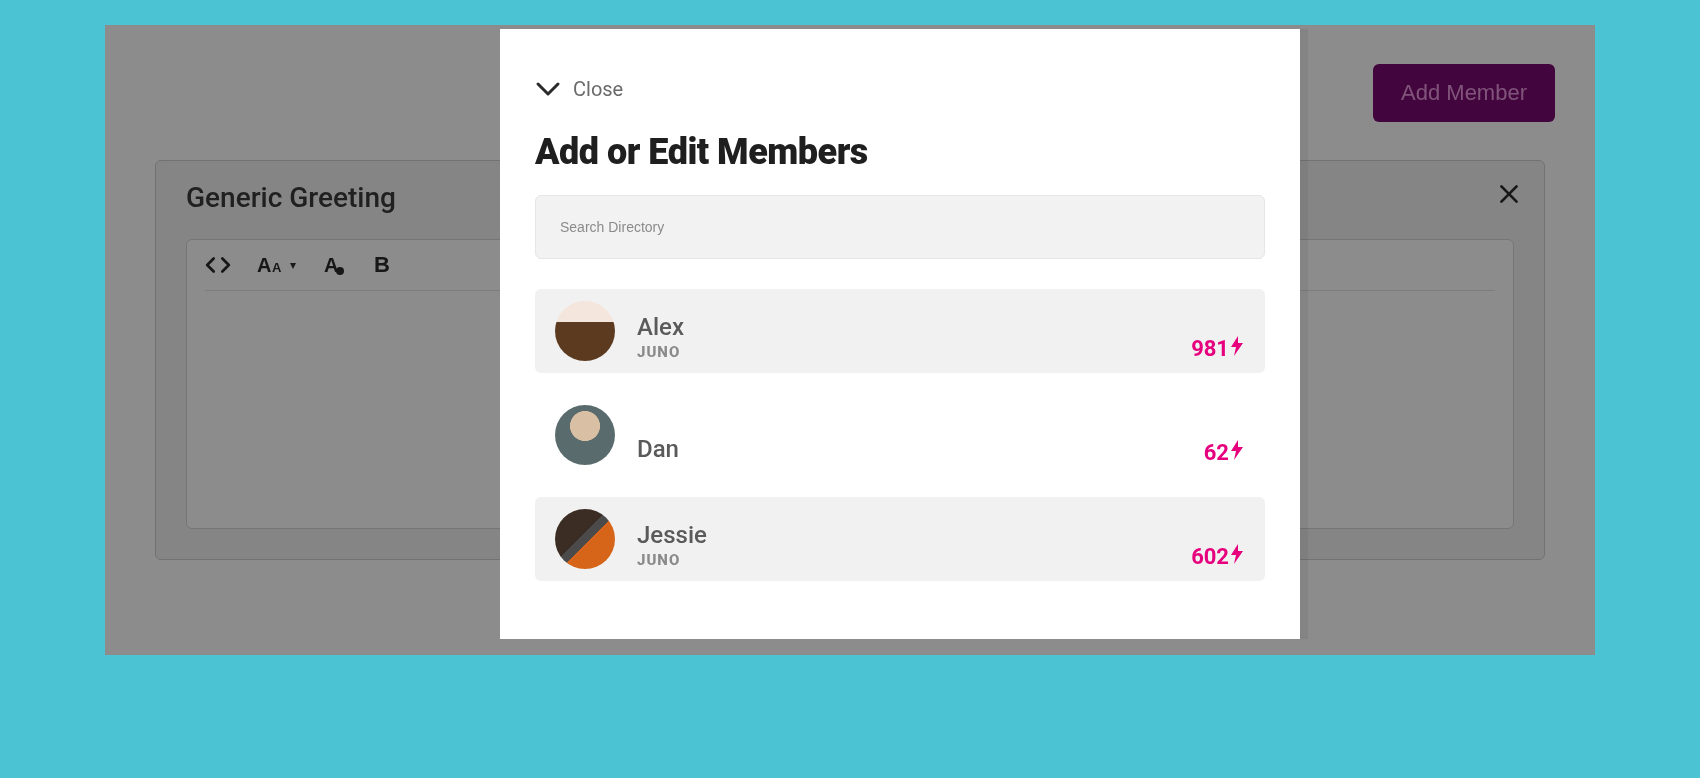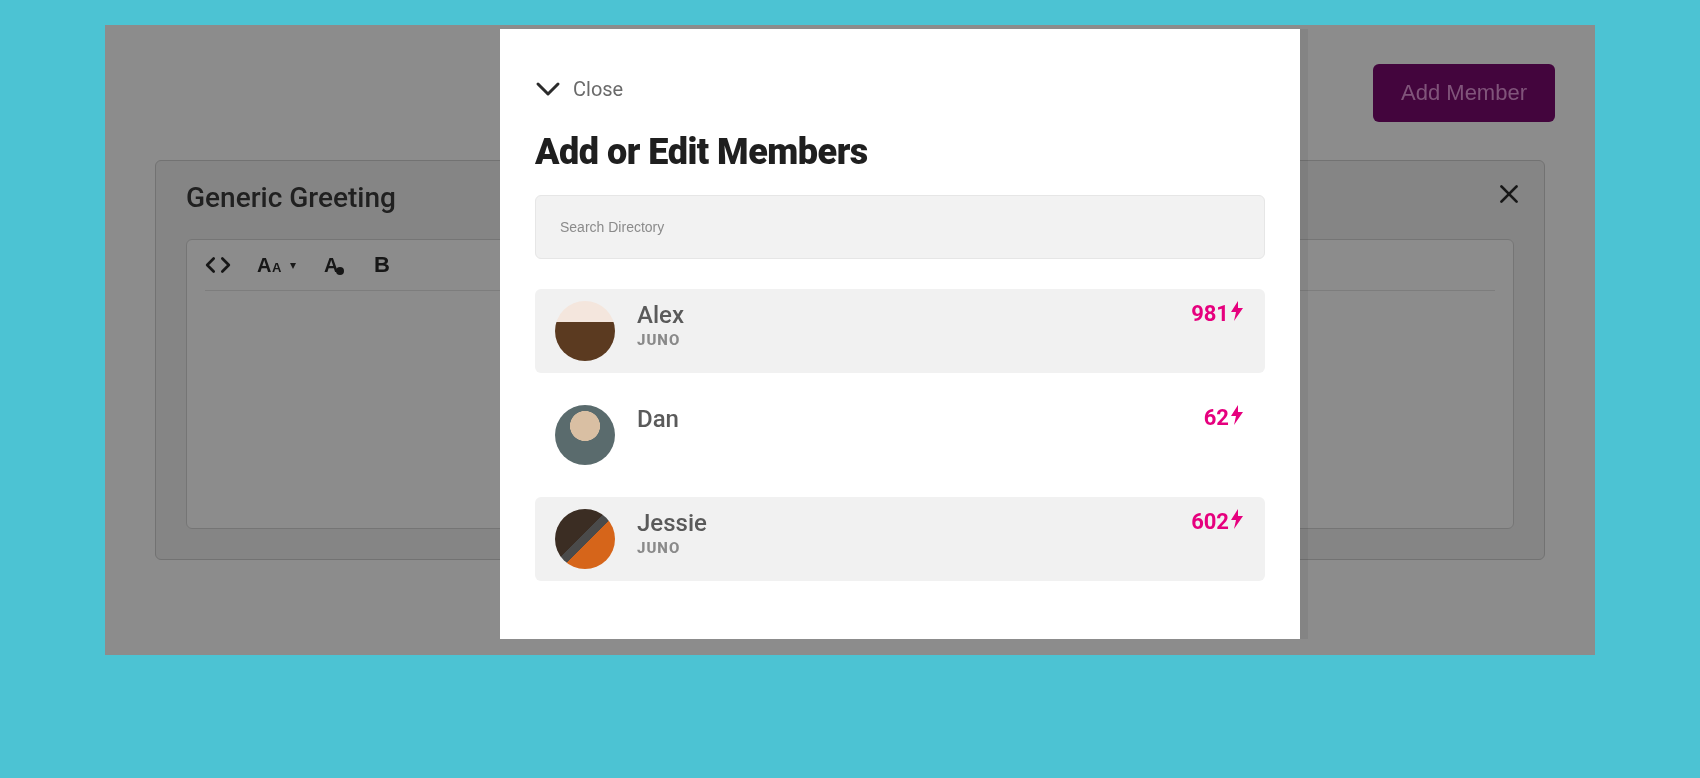--- a/index.html
+++ b/index.html
@@ -135,21 +135,21 @@
     outline: none;
   }
   .search-box::placeholder { color: #8b8b8b; }
   .member-list {
     display: flex;
     flex-direction: column;
     gap: 20px;
   }
   .member-row {
     display: flex;
-    align-items: flex-start;
+    align-items: flex-end;
     padding: 12px 20px;
     border-radius: 6px;
     cursor: pointer;
   }
   .member-row.alt {
     background: #f1f1f1;
   }
   .avatar {
     width: 60px;
     height: 60px;

